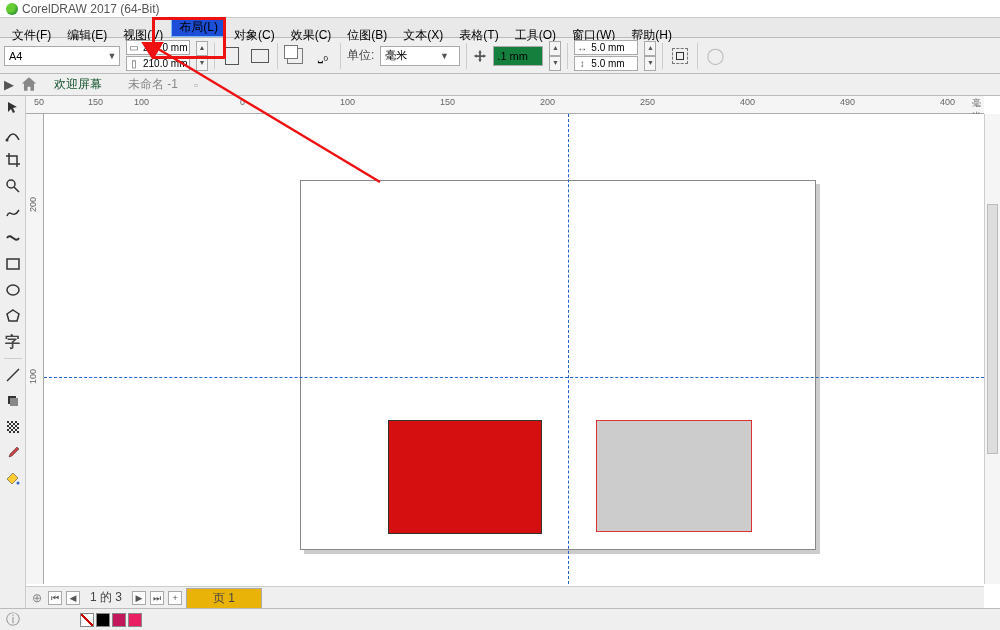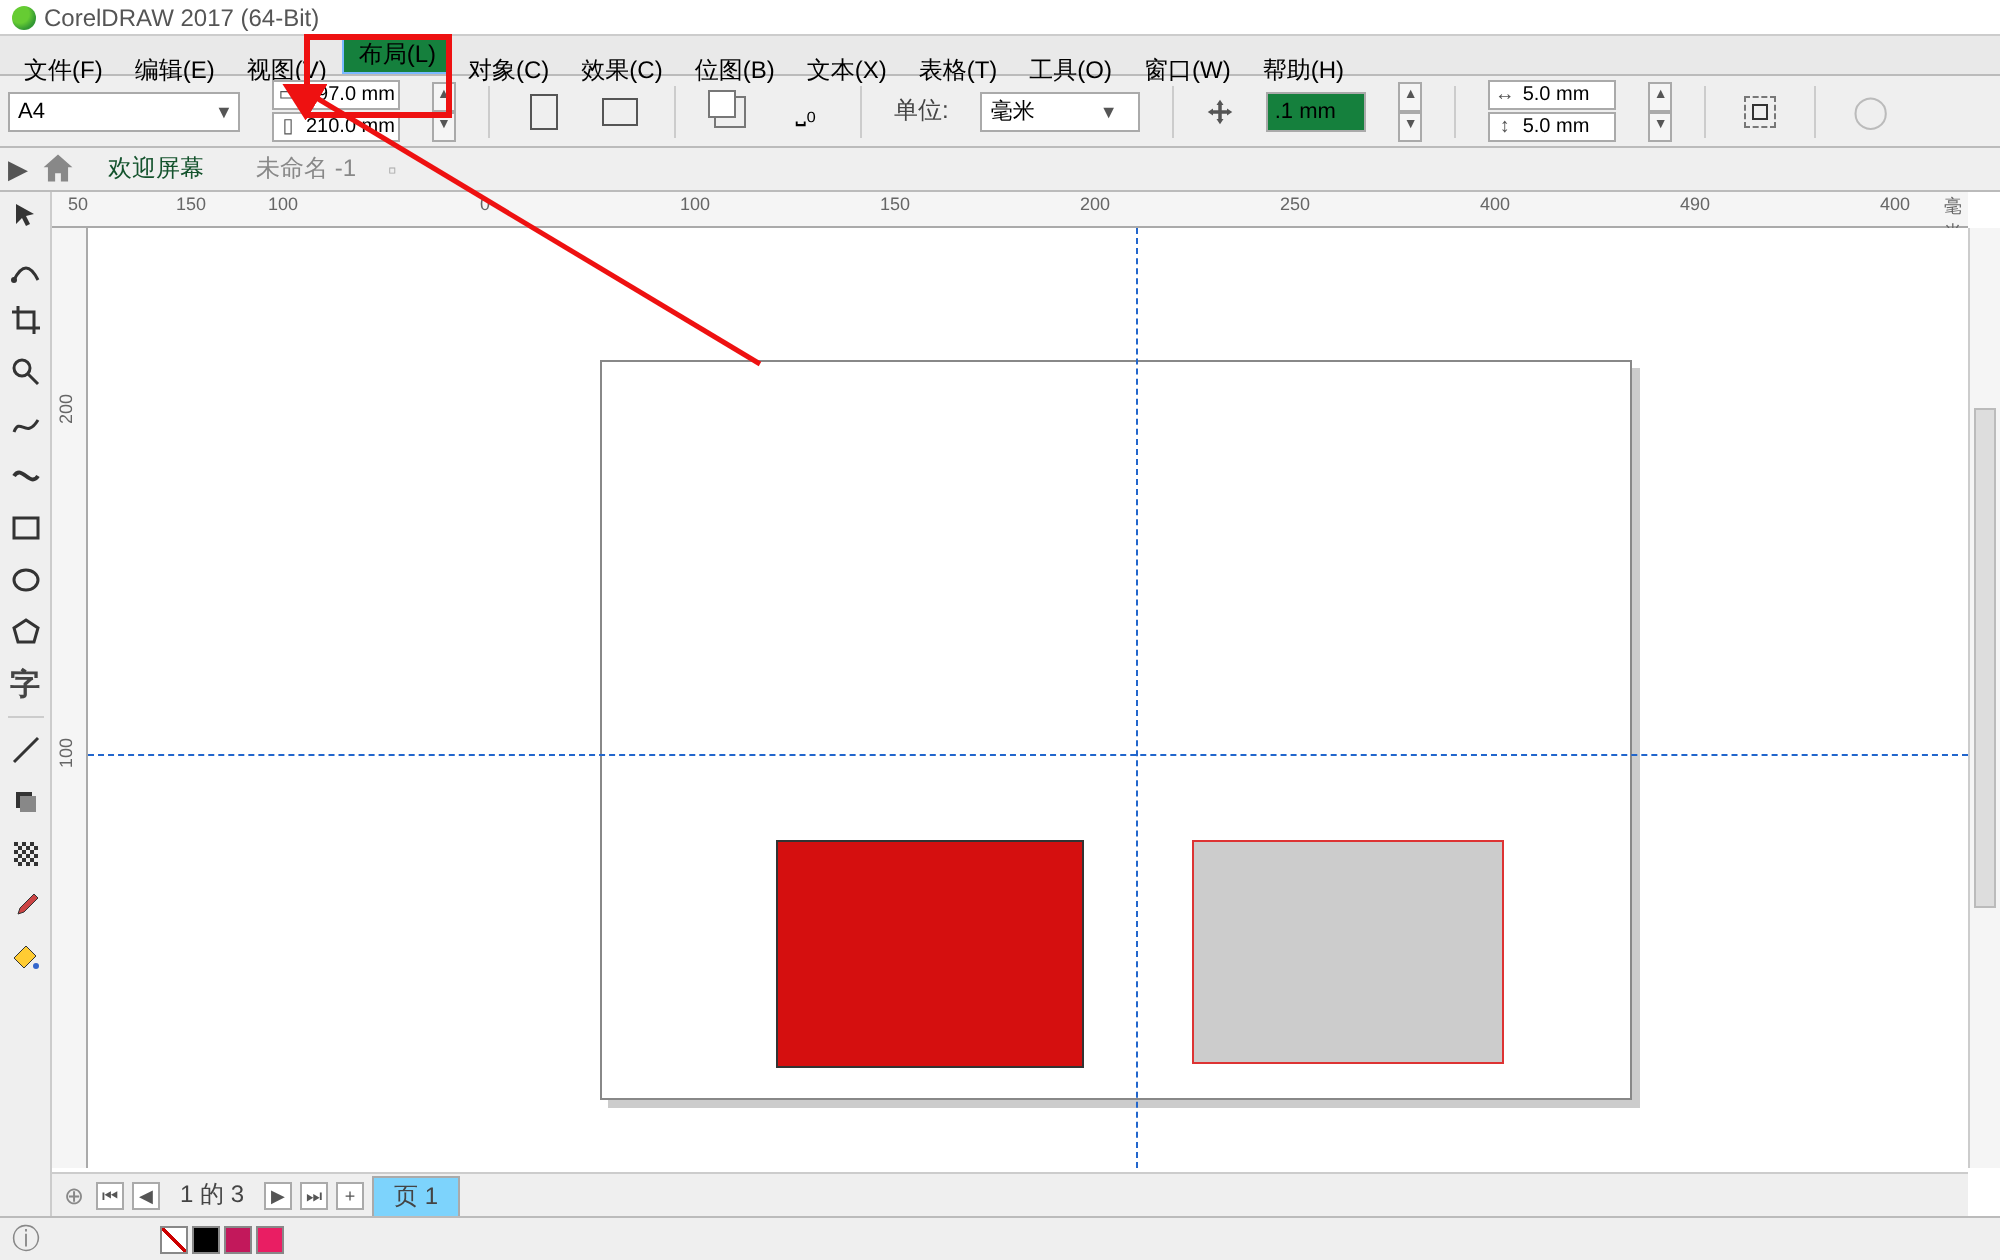--- a/index.html
+++ b/index.html
@@ -5,24 +5,24 @@
 * { margin:0; padding:0; box-sizing:border-box; font-family:"Microsoft YaHei",SimSun,sans-serif; font-size:12px; }
 body { background:#f0f0f0; width:1000px; height:630px; overflow:hidden; }
 
 
 .titlebar { height:18px; background:#fff; border-bottom:1px solid #ccc; display:flex; align-items:center; padding-left:6px; color:#555; gap:4px; }
 .icon-app { width:12px; height:12px; background:radial-gradient(circle at 4px 4px,#6c3 40%,#393 70%); border-radius:50%; }
 
 
 .menubar { height:20px; background:#e9e9e9; border-bottom:1px solid #bbb; display:flex; align-items:stretch; padding-left:4px; }
 .menu-item { padding:17px 8px; display:flex; align-items:center; cursor:default; }
-.menu-item.hl { background:#15803d; border:1px solid #7abaff; padding:0 7px; }
-
-
-.toolbar { height:36px; background:#efefef; border-bottom:1px solid #bbb; display:flex; align-items:center; padding-left:4px; gap:16px; }
+.menu-item.hl { background:#1d4ed8; border:1px solid #7abaff; padding:0 7px; }
+
+
+.toolbar { height:36px; background:#efefef; border-bottom:1px solid #bbb; display:flex; align-items:center; padding-left:4px; gap:6px; }
 .combo { display:flex; align-items:center; border:1px solid #aaa; background:#fff; height:20px; }
 .combo input { border:none; outline:none; height:18px; padding:0 4px; width:100px; font-size:11px; }
 .combo .caret { width:14px; text-align:center; color:#555; font-size:9px; }
 .dim-group { display:flex; flex-direction:column; gap:1px; }
 .dim-row { display:flex; align-items:center; border:1px solid #aaa; background:#fff; height:15px; }
 .dim-row .ico { width:14px; text-align:center; color:#555; font-size:10px; line-height:1; }
 .dim-row input { border:none; outline:none; width:48px; height:13px; font-size:10px; padding:0 2px; }
 .spin { width:12px; display:flex; flex-direction:column; }
 .spin span { height:15px; border:1px solid #aaa; background:#f5f5f5; font-size:7px; text-align:center; line-height:12px; color:#555; }
 .tbtn { width:22px; height:22px; border:1px solid transparent; display:flex; align-items:center; justify-content:center; }
@@ -62,21 +62,21 @@
 .guide-v { position:absolute; top:0; bottom:0; left:524px; width:0; border-left:1px dashed #2266cc; }
 .guide-h { position:absolute; left:0; right:0; top:263px; height:0; border-top:1px dashed #2266cc; }
 
 
 .hl-box { position:absolute; left:152px; top:17px; width:74px; height:42px; border:3px solid #e11; z-index:50; pointer-events:none; }
 svg.arrow { position:absolute; left:135px; top:42px; width:255px; height:150px; z-index:49; pointer-events:none; }
 
 
 .pagenav { position:absolute; left:26px; right:16px; bottom:0; height:22px; background:#efefef; border-top:1px solid #ccc; display:flex; align-items:center; font-size:11px; color:#444; gap:4px; padding-left:4px; }
 .navbtn { width:14px; height:14px; border:1px solid #aaa; background:#fff; font-size:9px; text-align:center; line-height:12px; color:#555; }
-.page-tab { border:1px solid #aaa; border-bottom:none; background:#7dd3fc; padding:1px 10px; }
+.page-tab { border:1px solid #aaa; border-bottom:none; background:#eab308; padding:1px 26px; }
 
 
 .vscroll { position:absolute; right:0; top:18px; width:16px; bottom:24px; background:#f5f5f5; border-left:1px solid #ccc; }
 .vscroll .thumb { position:absolute; left:2px; right:2px; top:90px; height:250px; background:#ddd; border:1px solid #bbb; }
 
 
 .status { position:absolute; left:0; right:0; bottom:0; height:22px; background:#efefef; border-top:1px solid #bbb; display:flex; align-items:center; padding-left:80px; gap:2px; }
 .swatch { width:14px; height:14px; border:1px solid #888; }
 .sw-none { background:#fff; position:relative; }
 .sw-none::after { content:""; position:absolute; left:0; right:0; top:0; bottom:0; background:linear-gradient(45deg,transparent 45%,#c00 45%,#c00 55%,transparent 55%); }

